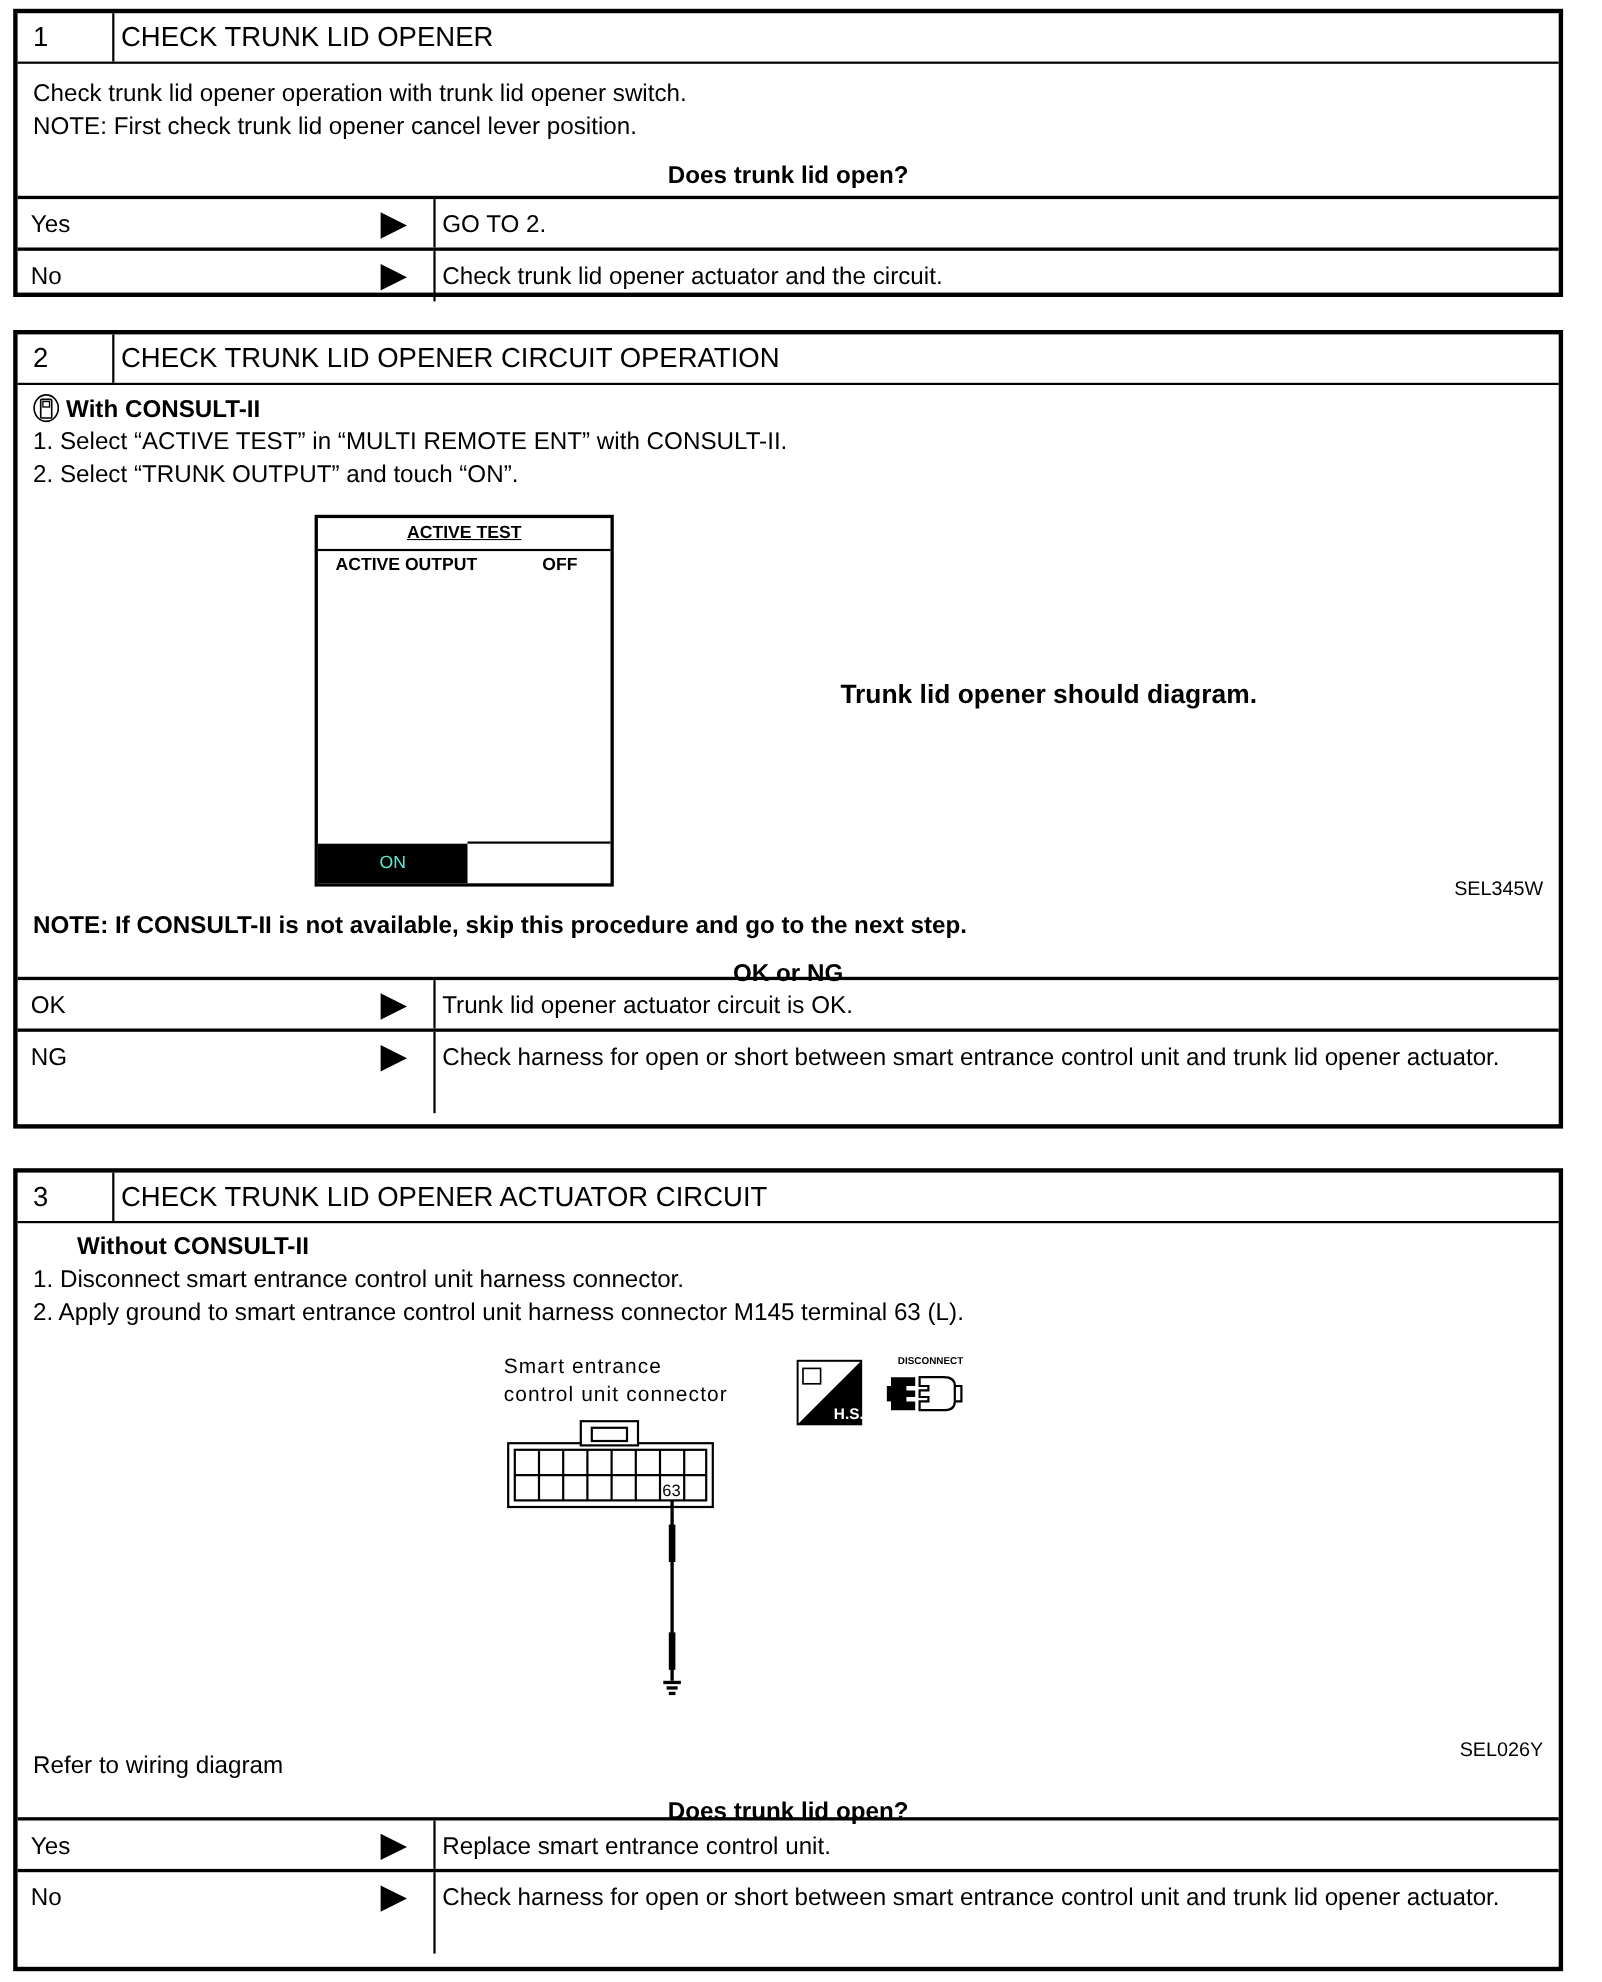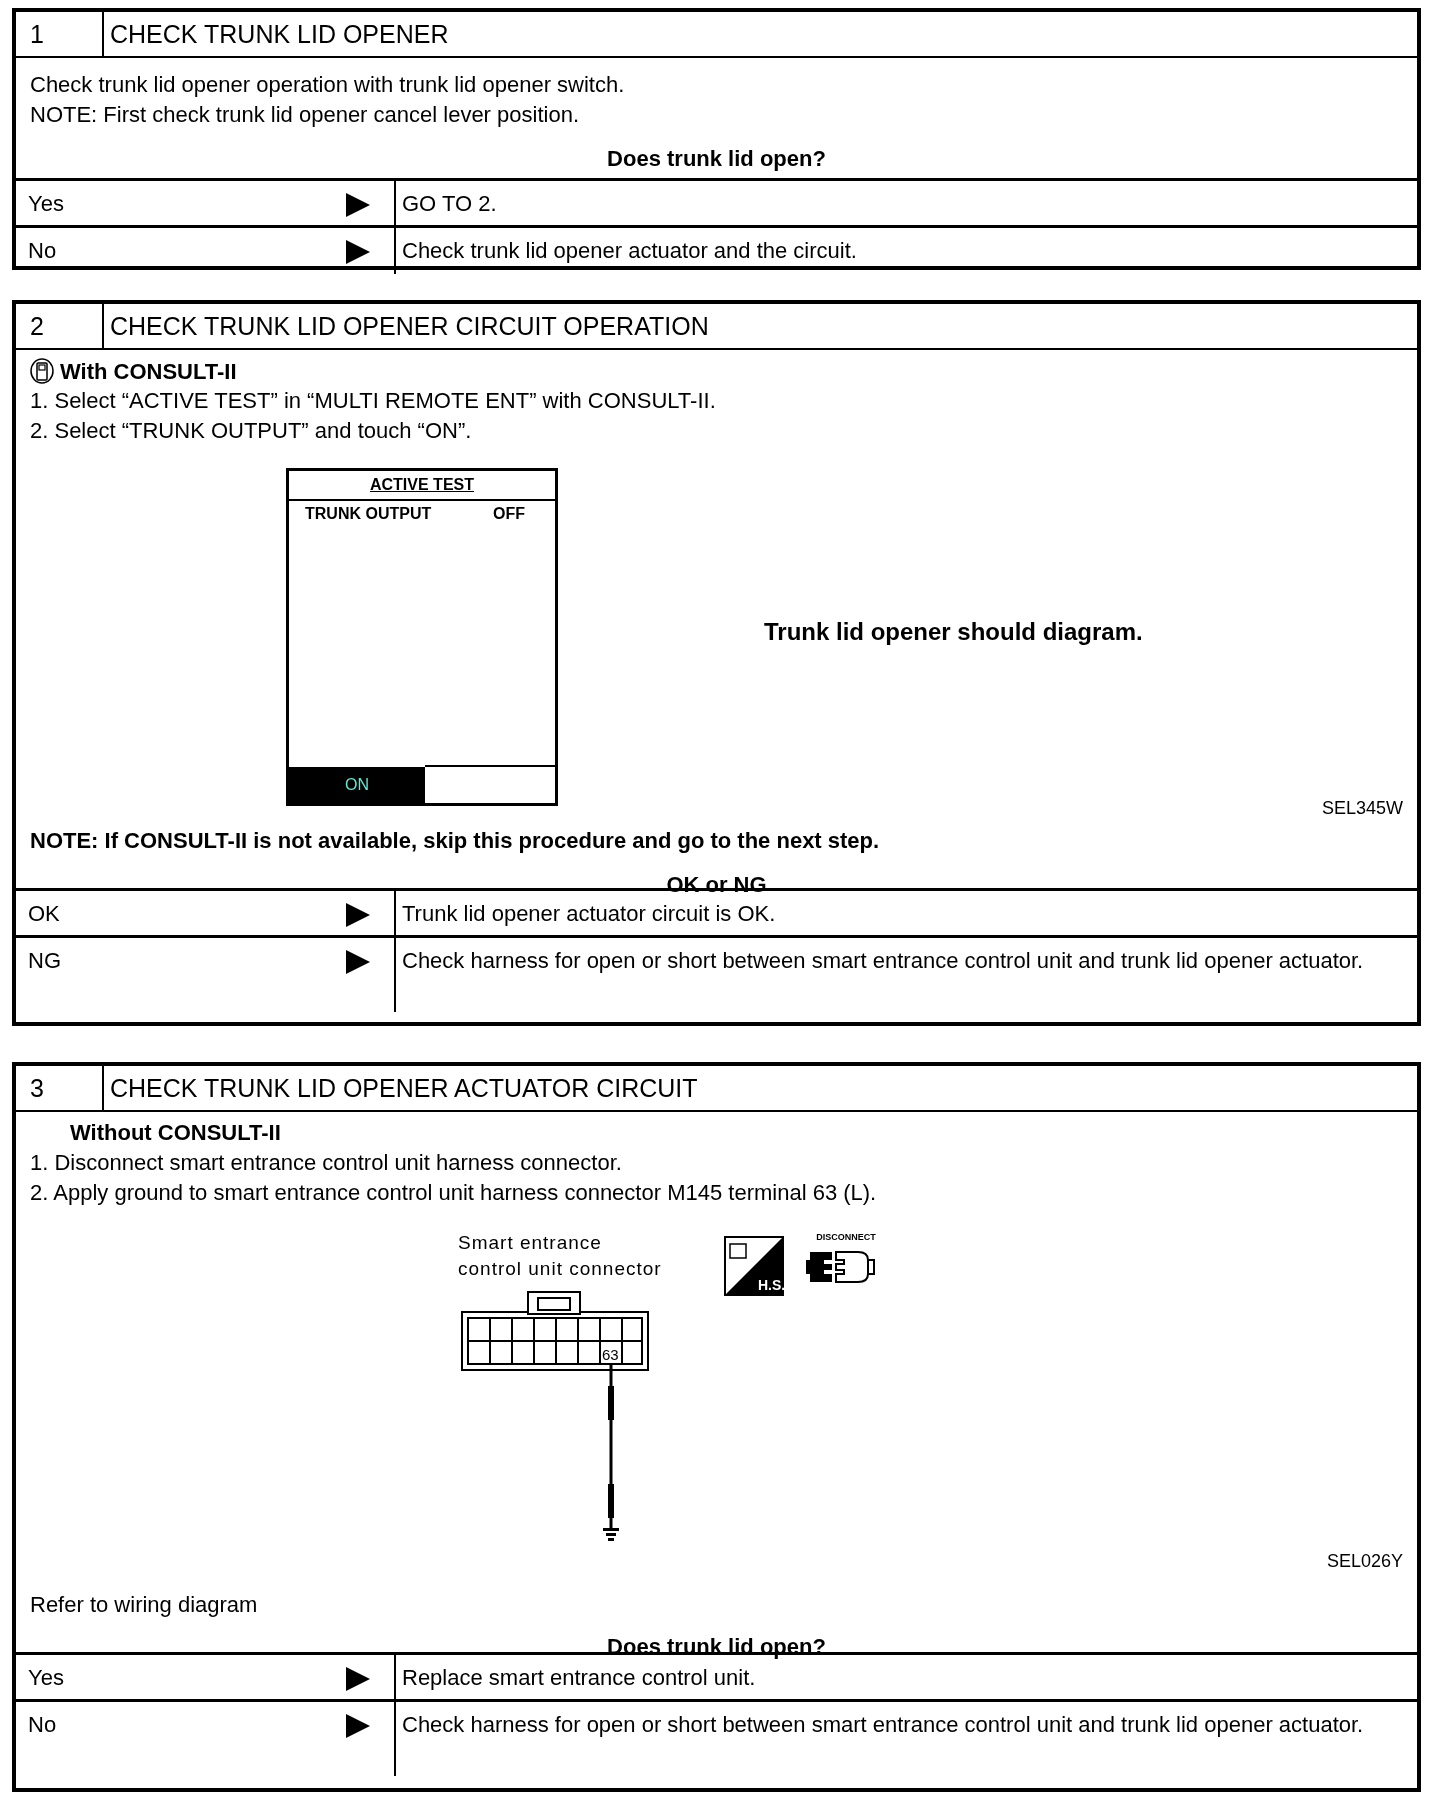--- a/index.html
+++ b/index.html
@@ -93,21 +93,21 @@
         <rect x="7" y="5" width="10" height="17" rx="1" fill="none" stroke="#000" stroke-width="1.5"></rect>
         <rect x="9" y="7" width="6" height="5" fill="none" stroke="#000" stroke-width="1.2"></rect>
       </svg><span>With CONSULT-II</span>
     </div>
     <div class="line" style="top:38px;">1.  Select “ACTIVE TEST” in “MULTI REMOTE ENT” with CONSULT-II.</div>
     <div class="line" style="top:68px;">2.  Select “TRUNK OUTPUT” and touch “ON”.</div>
 
     <div class="screen">
       <div class="st">ACTIVE TEST</div>
       <div class="sr">
-        <span>TRUNK OUTPUT</span>
+        <span>ACTIVE OUTPUT</span>
         <span>OFF</span>
       </div>
       <div class="on">ON</div>
       <div class="blank"></div>
     </div>
 
     <div style="position:absolute; left:748px; top:268px; font-size:24px; font-weight:bold;">Trunk lid opener should diagram.</div>
     <div class="ref" style="top:448px;">SEL345W</div>
     <div class="line bold" style="top:478px;">NOTE: If CONSULT-II is not available, skip this procedure and go to the next step.</div>
     <div class="center" style="top:522px;">OK or NG</div>
@@ -175,21 +175,21 @@
     <div style="position:absolute; left:790px; top:120px; width:80px;">
       <div style="font-size:9px; font-weight:bold; text-align:center;">DISCONNECT</div>
       <svg width="76" height="50" viewBox="0 0 76 50">
         <path d="M4,10 h22 v8 h-8 v4 h8 v6 h-8 v4 h8 v8 h-22 z" fill="#000"></path>
         <rect x="0" y="18" width="6" height="14" fill="#000"></rect>
         <path d="M30,10 h22 q10,0 10,8 v14 q0,8 -10,8 h-22 v-8 h8 v-4 h-8 v-6 h8 v-4 h-8 z" fill="none" stroke="#000" stroke-width="2"></path>
         <path d="M62,18 h6 v14 h-6" fill="none" stroke="#000" stroke-width="2"></path>
       </svg>
     </div>
 
-    <div class="ref" style="top:439px;">SEL026Y</div>
+    <div class="ref" style="top:468px;">SEL026Y</div>
     <div class="line" style="top:480px;">Refer to wiring diagram</div>
     <div class="center" style="top:522px;">Does trunk lid open?</div>
   </div>
   <div class="row" style="height:44px; margin-top:0;">
     <div class="lbl">
         <span class="t">Yes</span>
         <span class="arrow"></span>
       </div>
     <div class="act">Replace smart entrance control unit.</div>
   </div>

